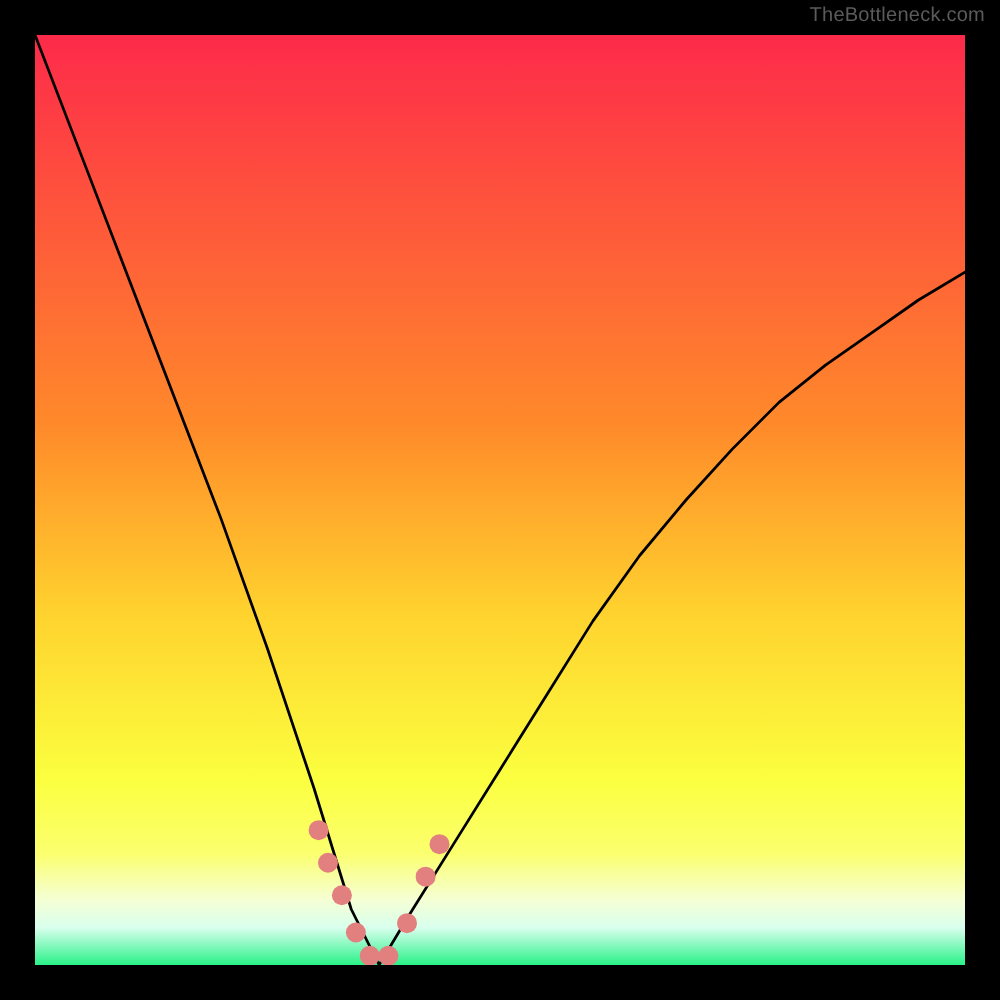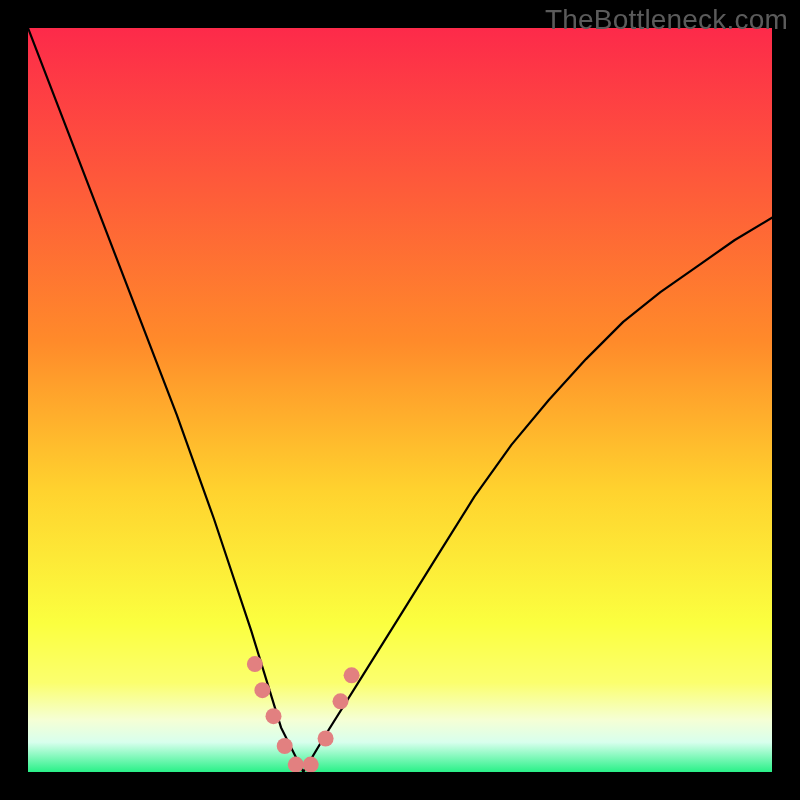--- a/index.html
+++ b/index.html
@@ -39,21 +39,21 @@
     left: 0;
     top: 0;
     width: 744px;
     height: 744px;
   }
   .watermark {
     position: absolute;
     top: 4px;
     right: 12px;
     color: #5b5b5b;
-    font-size: 28px;
+    font-size: 16px;
     font-weight: 500;
     letter-spacing: 0.2px;
     font-family: Arial, Helvetica, sans-serif;
     user-select: none;
   }
 </style>
 </head>
 <body>
 
 <div class="frame">

